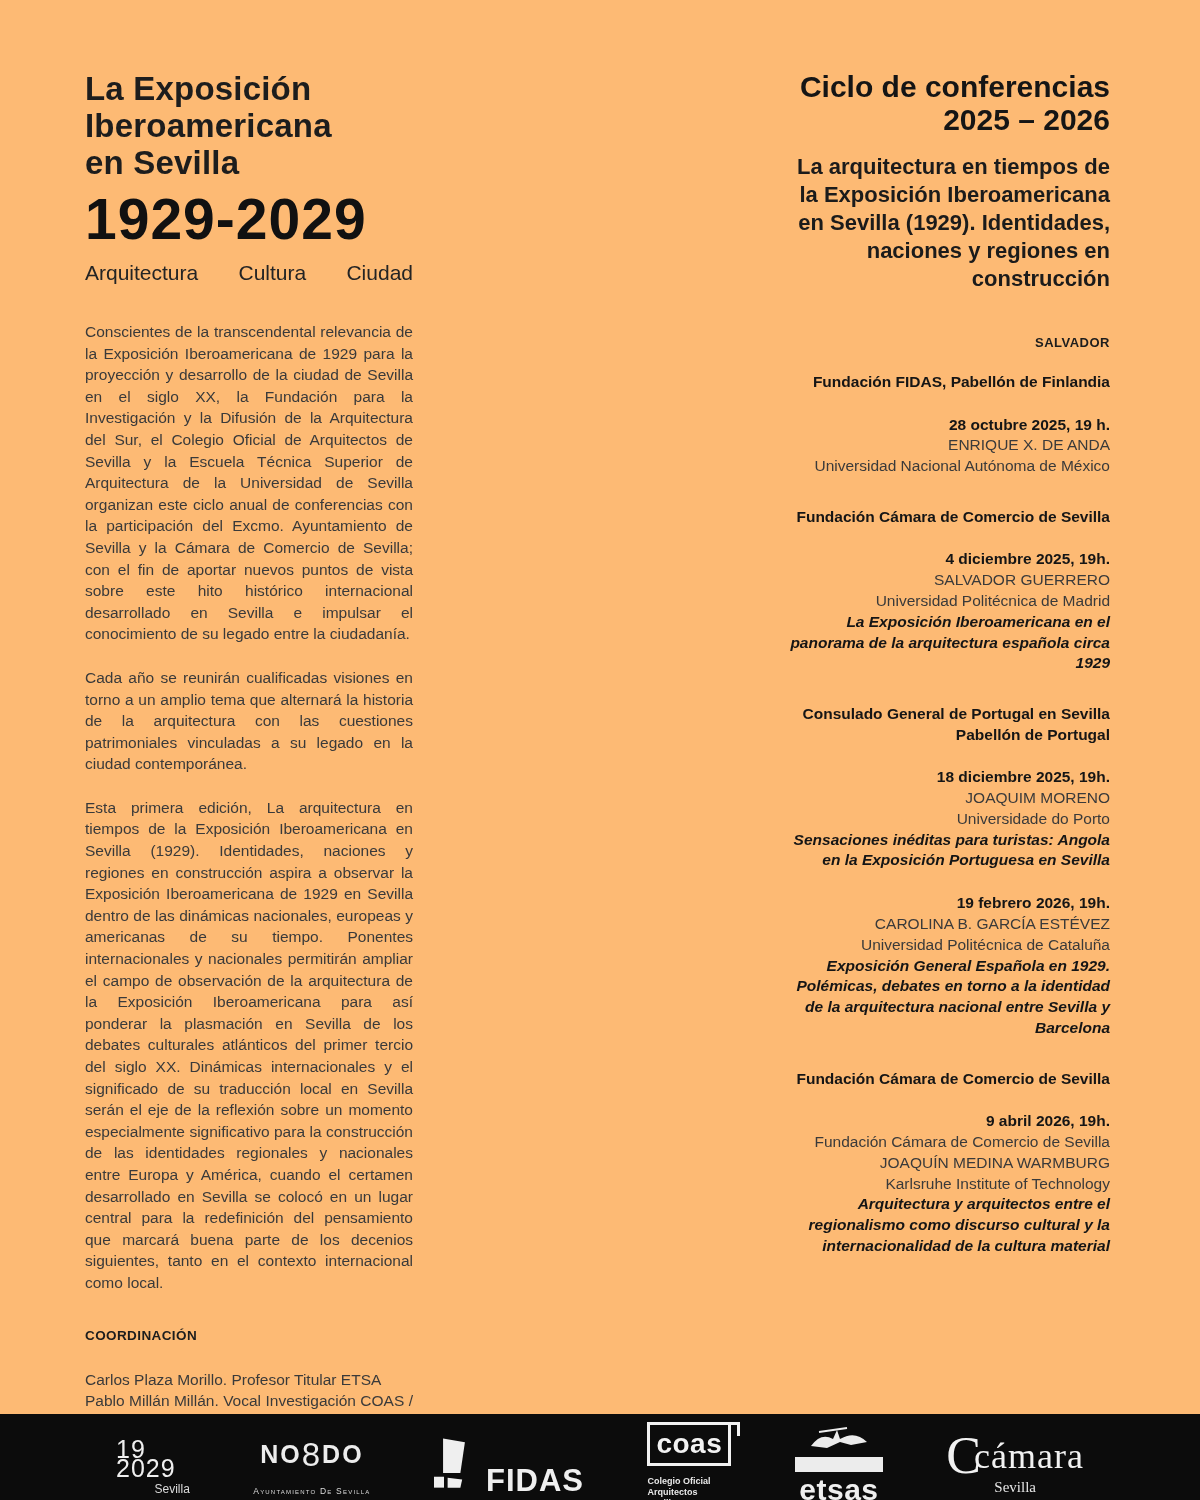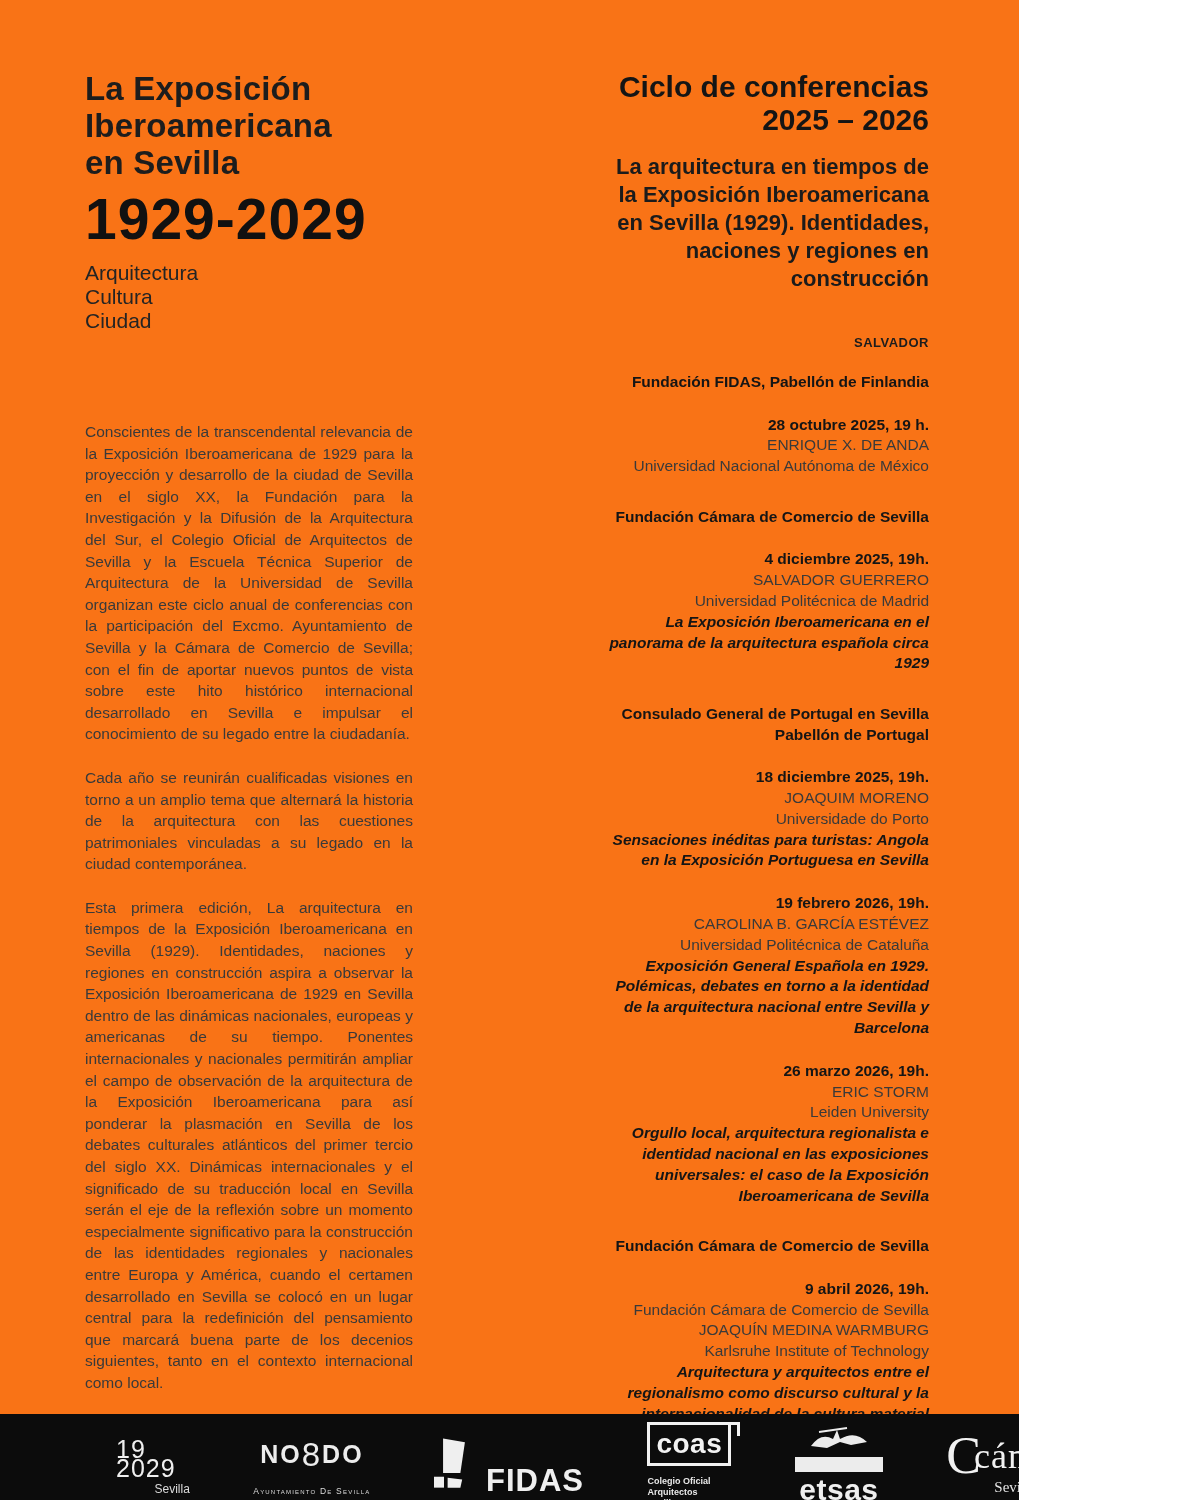--- a/index.html
+++ b/index.html
@@ -1,24 +1,24 @@
 <!DOCTYPE html>
 <html><head>
 <meta charset="utf-8">
 <style>
   html,body{margin:0;padding:0;background:#ffffff;}
-  .page{position:relative;width:1019px;height:1500px;background:#f97316;overflow:hidden;
+  .page{position:relative;width:1200px;height:1500px;background:#fdba74;overflow:hidden;
         font-family:"Liberation Sans",sans-serif;color:#2e2e2e;}
 
   
   .col-left{position:absolute;left:85px;top:70px;width:328px;}
   .l-title{font-size:33px;line-height:37px;font-weight:700;color:#1d1d1d;letter-spacing:.2px;}
   .l-years{font-size:57px;line-height:60px;font-weight:700;color:#111;margin-top:8px;letter-spacing:1px;}
-  .l-tagline{display:flex;justify-content:space-between;font-size:21px;color:#242424;margin-top:12px;flex-direction:column;}
-  .l-body{margin-top:88px;font-size:15.5px;line-height:21.6px;color:#3a3a3a;text-align:justify;}
+  .l-tagline{display:flex;justify-content:space-between;font-size:21px;color:#242424;margin-top:12px;}
+  .l-body{margin-top:36px;font-size:15.5px;line-height:21.6px;color:#3a3a3a;text-align:justify;}
   .l-body p{margin:0 0 22px 0;}
   .coord-label{margin-top:34px;font-size:13.5px;font-weight:700;color:#1d1d1d;letter-spacing:.4px;}
   .coord-people{margin-top:26px;font-size:15.5px;line-height:21.6px;color:#3a3a3a;text-align:justify;}
 
   
   .col-right{position:absolute;right:90px;top:70px;width:330px;text-align:right;}
   .r-title{font-size:30px;line-height:33px;font-weight:700;color:#151515;}
   .r-subtitle{margin-top:17px;font-size:22px;line-height:28px;font-weight:700;color:#1b1b1b;}
   .program-label{margin-top:42px;font-size:13px;font-weight:700;letter-spacing:.5px;color:#1d1d1d;}
   .venue{margin-top:22px;font-size:15.5px;line-height:20.5px;font-weight:700;color:#151515;}
@@ -135,26 +135,20 @@
       <div class="ev-title">Sensaciones inéditas para turistas: Angola en la Exposición Portuguesa en Sevilla</div>
     </div>
 
     <div class="event">
       <div class="ev-date">19 febrero 2026, 19h.</div>
       <div class="ev-line">CAROLINA B. GARCÍA ESTÉVEZ</div>
       <div class="ev-line">Universidad Politécnica de Cataluña</div>
       <div class="ev-title">Exposición General Española en 1929. Polémicas, debates en torno a la identidad de la arquitectura nacional entre Sevilla y Barcelona</div>
     </div>
 
-    <div class="event">
-      <div class="ev-date">26 marzo 2026, 19h.</div>
-      <div class="ev-line">ERIC STORM</div>
-      <div class="ev-line">Leiden University</div>
-      <div class="ev-title">Orgullo local, arquitectura regionalista e identidad nacional en las exposiciones universales: el caso de la Exposición Iberoamericana de Sevilla</div>
-    </div>
 
     <div class="venue gap">Fundación Cámara de Comercio de Sevilla</div>
 
     <div class="event">
       <div class="ev-date">9 abril 2026, 19h.</div>
       <div class="ev-line">Fundación Cámara de Comercio de Sevilla</div>
       <div class="ev-line">JOAQUÍN MEDINA WARMBURG</div>
       <div class="ev-line">Karlsruhe Institute of Technology</div>
       <div class="ev-title">Arquitectura y arquitectos entre el regionalismo como discurso cultural y la internacionalidad de la cultura material</div>
     </div>

